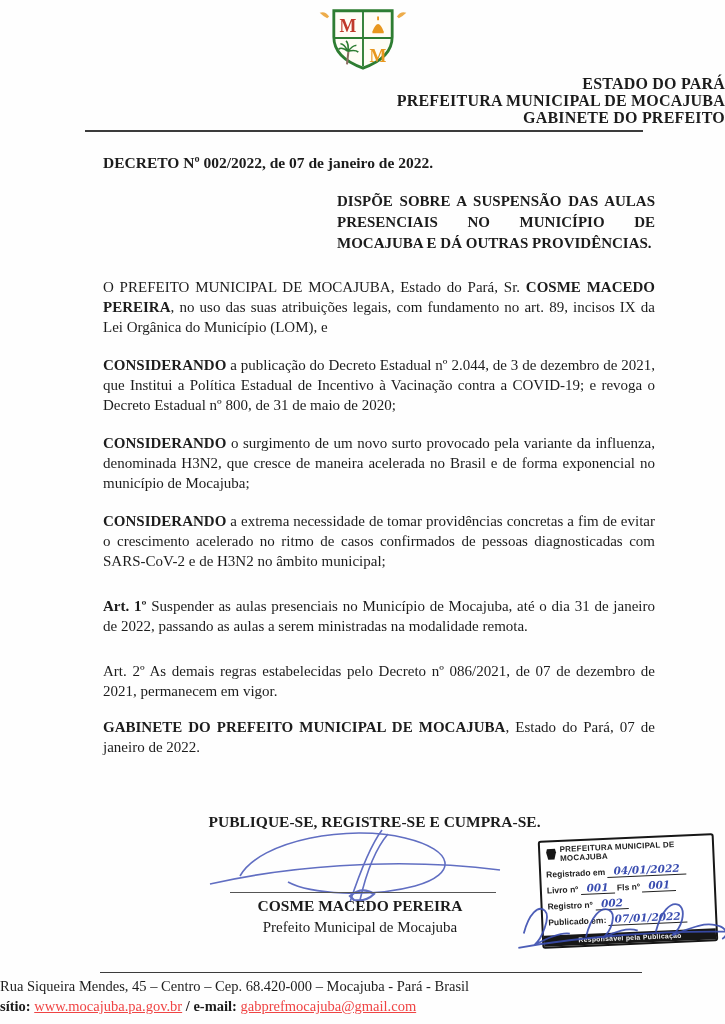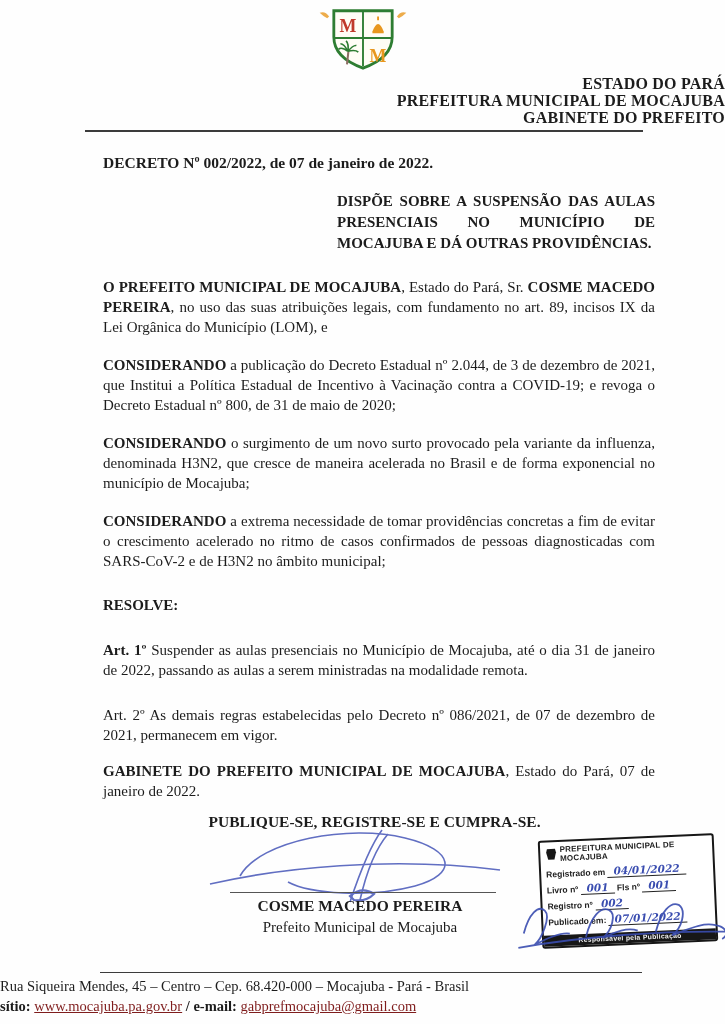--- a/index.html
+++ b/index.html
@@ -38,21 +38,21 @@
   .stamp-title{display:flex;align-items:center;gap:3px;font-size:8px;letter-spacing:.2px;}
   .stamp-row{margin-top:4px;white-space:nowrap;}
   .hand{font-family:"DejaVu Serif", serif;font-style:italic;font-weight:bold;color:#3a4db0;
         border-bottom:1px solid #222;padding:0 6px;font-size:10.5px;}
   .stamp-band{margin:8px -5px 0 -5px;background:#171717;color:#f4f4f4;text-align:center;
               font-size:6.8px;letter-spacing:.3px;padding:2px 0;}
   .stamp-sign{position:absolute;left:-28px;top:52px;pointer-events:none;}
   
   .footer{position:absolute;left:0;bottom:8px;width:100%;font-size:14.5px;line-height:20px;}
   .footer-rule{margin:0 0 3px 100px;width:542px;border-top:1.5px solid #3c3c3c;}
-  .lnk{color:#7f1d1d;margin-top:21px;}
+  .lnk{color:#ef4444;margin-top:21px;}
   .bold{font-weight:bold;}
 </style>
 </head>
 <body>
 
 <div class="page">
 
   <div class="crest-wrap">
     <svg width="96" height="64" viewBox="0 0 100 68">
       <path d="M14,10 Q10,4 4,6 Q8,10 12,12 Z" fill="#e8971e" opacity=".8"></path>
@@ -72,25 +72,24 @@
   </div>
 
   <div class="hdr">ESTADO DO PARÁ</div>
   <div class="hdr">PREFEITURA MUNICIPAL DE MOCAJUBA</div>
   <div class="hdr">GABINETE DO PREFEITO</div>
   <div class="hdr-rule"></div>
 
   <div class="content">
     <p class="decree-title">DECRETO Nº 002/2022, de 07 de janeiro de 2022.</p>
     <p class="summary">DISPÕE SOBRE A SUSPENSÃO DAS AULAS PRESENCIAIS NO MUNICÍPIO DE MOCAJUBA E DÁ OUTRAS PROVIDÊNCIAS.</p>
-    <p class="p-intro"><span style="font-weight: bold; margin-top: 28px;">O PREFEITO MUNICIPAL DE MOCAJUBA</span><span>, Estado do Pará, Sr. </span><span style="font-weight: bold;">COSME MACEDO PEREIRA</span><span>, no uso das suas atribuições legais, com fundamento no art. 89, incisos IX da Lei Orgânica do Município (LOM), e</span></p>
+    <p class="p-intro"><span style="font-weight: normal; margin-top: 28px;">O PREFEITO MUNICIPAL DE MOCAJUBA</span><span>, Estado do Pará, Sr. </span><span style="font-weight: bold;">COSME MACEDO PEREIRA</span><span>, no uso das suas atribuições legais, com fundamento no art. 89, incisos IX da Lei Orgânica do Município (LOM), e</span></p>
     <p class="p-cons"><span style="font-weight: bold;">CONSIDERANDO</span><span> a publicação do Decreto Estadual nº 2.044, de 3 de dezembro de 2021, que Institui a Política Estadual de Incentivo à Vacinação contra a COVID-19; e revoga o Decreto Estadual nº 800, de 31 de maio de 2020;</span></p>
     <p class="p-cons"><span style="font-weight: bold;">CONSIDERANDO</span><span> o surgimento de um novo surto provocado pela variante da influenza, denominada H3N2, que cresce de maneira acelerada no Brasil e de forma exponencial no município de Mocajuba;</span></p>
     <p class="p-cons"><span style="font-weight: bold;">CONSIDERANDO</span><span> a extrema necessidade de tomar providências concretas a fim de evitar o crescimento acelerado no ritmo de casos confirmados de pessoas diagnosticadas com SARS-CoV-2 e de H3N2 no âmbito municipal;</span></p>
-    <p class="p-resolve">RESOLVE:</p>
     <p class="p-art"><span style="font-weight: bold;">Art. 1º</span><span> Suspender as aulas presenciais no Município de Mocajuba, até o dia 31 de janeiro de 2022, passando as aulas a serem ministradas na modalidade remota.</span></p>
     <p class="p-art"><span style="font-weight: normal;">Art. 2º</span><span> As demais regras estabelecidas pelo Decreto nº 086/2021, de 07 de dezembro de 2021, permanecem em vigor.</span></p>
     <p class="p-gab"><span style="font-weight: bold;">GABINETE DO PREFEITO MUNICIPAL DE MOCAJUBA</span><span>, Estado do Pará, 07 de janeiro de 2022.</span></p>
   </div>
 
   <div class="publish">PUBLIQUE-SE, REGISTRE-SE E CUMPRA-SE.</div>
 
   <div class="sign-area">
     <svg class="sign-scribble" width="320" height="78" viewBox="0 0 320 78">
       <g fill="none" stroke="#4656b8" stroke-width="1.6" opacity=".85">

